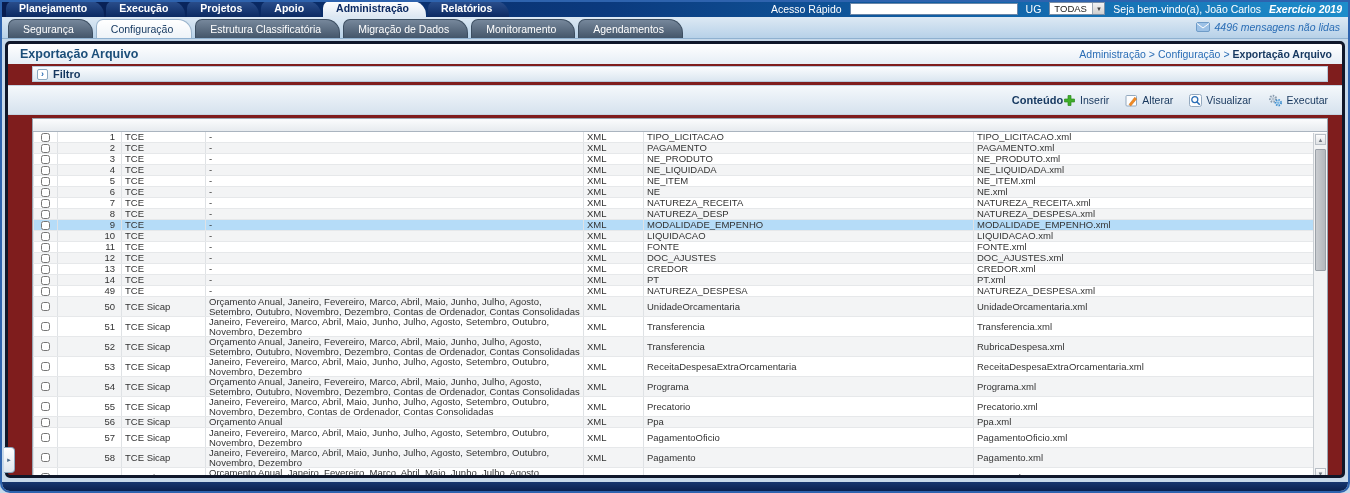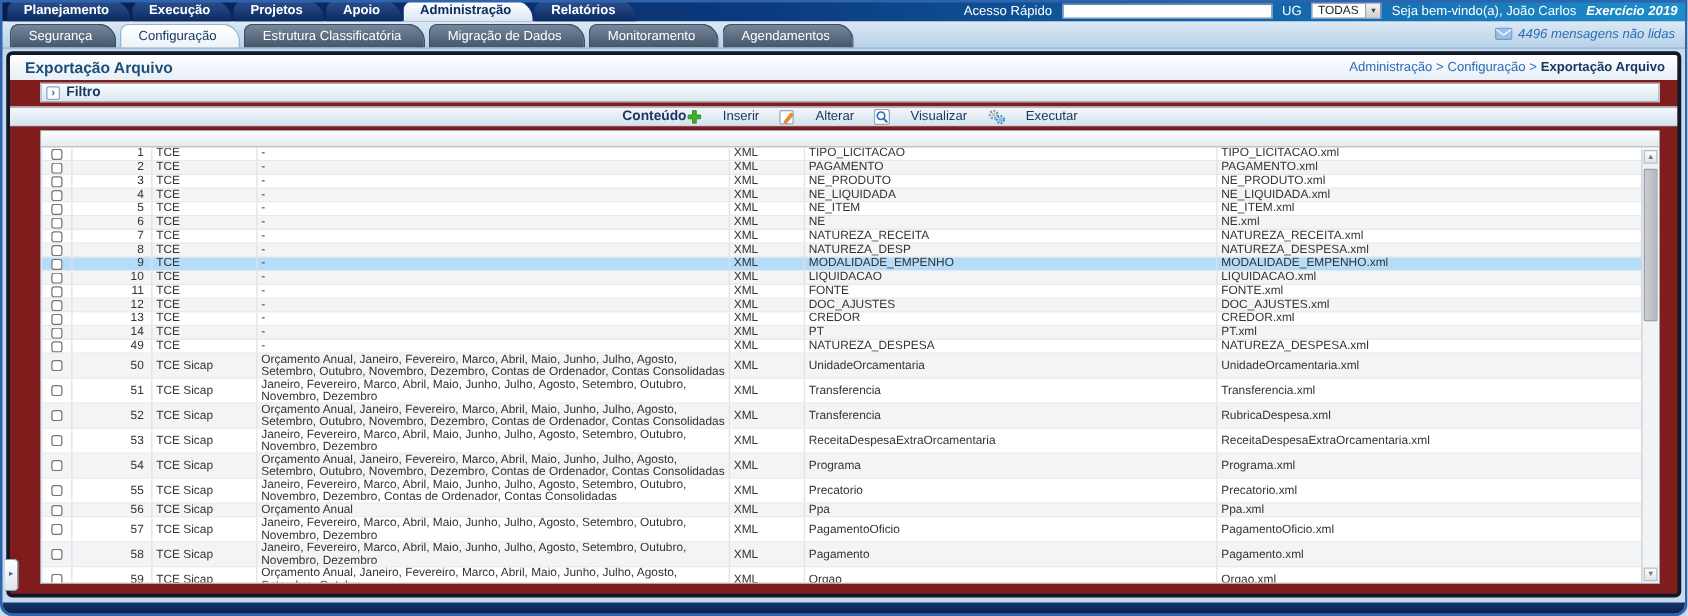--- a/index.html
+++ b/index.html
@@ -39,25 +39,25 @@
   .breadcrumb a { color:#2a6db5; text-decoration:none; cursor:pointer; }
   .bc-sep { color:#2a6db5; margin:0 3px; }
   .bc-last { color:#15375f; font-weight:bold; }
 
   .filterbar { margin:2px 14px 0 24px; height:16px; border:1px solid #b7c8d9; background:linear-gradient(#fafcfe,#dbe6f0);
                display:flex; align-items:center; gap:5px; padding:0 4px; cursor:pointer; }
   .filter-toggle { width:11px; height:11px; background:#fff; border:1px solid #8aa7c0; border-radius:2px; color:#2a6db5;
                    font-size:9px; font-weight:bold; line-height:9px; text-align:center; }
   .filter-label { color:#15375f; font-size:11px; font-weight:bold; }
 
-  .contentband { margin-top:3px; height:16px; background:linear-gradient(#f4f8fb,#d6e2ee); border-top:1px solid #c5d4e2; border-bottom:1px solid #c5d4e2;
-                 display:flex; justify-content:center; align-items:center; padding:0 14px 0 24px; }
+  .contentband { margin-top:3px; height:30px; background:linear-gradient(#f4f8fb,#d6e2ee); border-top:1px solid #c5d4e2; border-bottom:1px solid #c5d4e2;
+                 display:flex; justify-content:flex-end; align-items:center; padding:0 14px 0 24px; }
   .content-label { color:#15375f; font-size:11px; font-weight:bold; }
   .toolbar { display:flex; gap:16px; }
-  .tbtn { display:flex; align-items:center; gap:16px; background:none; border:none; color:#16365c; font-size:10.5px; cursor:pointer; }
+  .tbtn { display:flex; align-items:center; gap:4px; background:none; border:none; color:#16365c; font-size:10.5px; cursor:pointer; }
 
   
   .tbl { margin:3px 14px 0 24px; border:1px solid #9aa5b1; position:relative; background:#fff; }
   .thead { display:flex; height:13px; background:linear-gradient(#fbfcfd,#e7ebef); border-bottom:1px solid #aab4bf; font-size:9.5px; color:#333; }
   .thead .cell { border-left:1px solid #c4cad1; display:flex; align-items:center;margin-top:45px; }
   .thead .cell:first-child { border-left:none; }
   .tbody { height:348px; overflow:hidden; position:relative; }
   .row { display:flex; border-bottom:1px solid #e6e8ea; background:#fff; font-size:9.5px; color:#333; cursor:default; }
   .row.alt { background:#f3f4f5; }
   .row.sel { background:#b5dcf8; }

